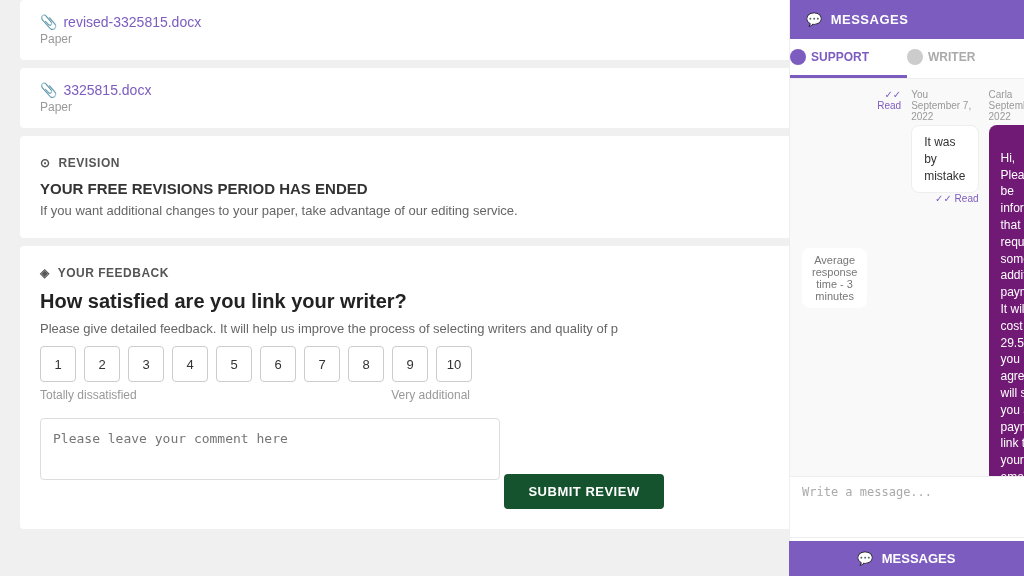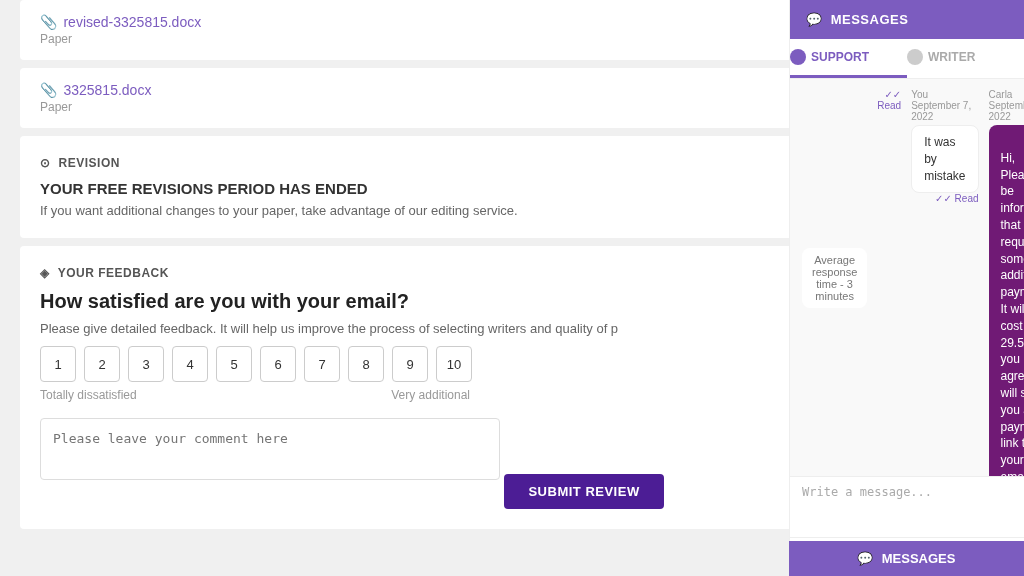--- a/index.html
+++ b/index.html
@@ -166,21 +166,21 @@
       border-radius: 4px;
       padding: 12px;
       font-size: 13px;
       color: #aaa;
       resize: none;
       outline: none;
       margin-bottom: 16px;
     }
 
     .submit-btn {
-      background: #4c1d95;
+      background: #14532d;
       color: #fff;
       border: none;
       border-radius: 4px;
       padding: 10px 24px;
       font-size: 13px;
       font-weight: 700;
       cursor: pointer;
       letter-spacing: 0.5px;
     }
 
@@ -404,21 +404,21 @@
     </div>
     <div class="revision-title">YOUR FREE REVISIONS PERIOD HAS ENDED</div>
     <div class="revision-desc">If you want additional changes to your paper, take advantage of our editing service.</div>
   </div>
 
   <div class="section-card">
     <div class="section-header">
       <span>◈</span>
       <span>YOUR FEEDBACK</span>
     </div>
-    <div class="feedback-title">How satisfied are you with your email?</div>
+    <div class="feedback-title">How satisfied are you link your writer?</div>
     <div class="feedback-desc">Please give detailed feedback. It will help us improve the process of selecting writers and quality of p</div>
 
     
     <div class="rating-row">
       <button class="rating-btn">1</button>
       <button class="rating-btn">2</button>
       <button class="rating-btn">3</button>
       <button class="rating-btn">4</button>
       <button class="rating-btn">5</button>
       <button class="rating-btn">6</button>

